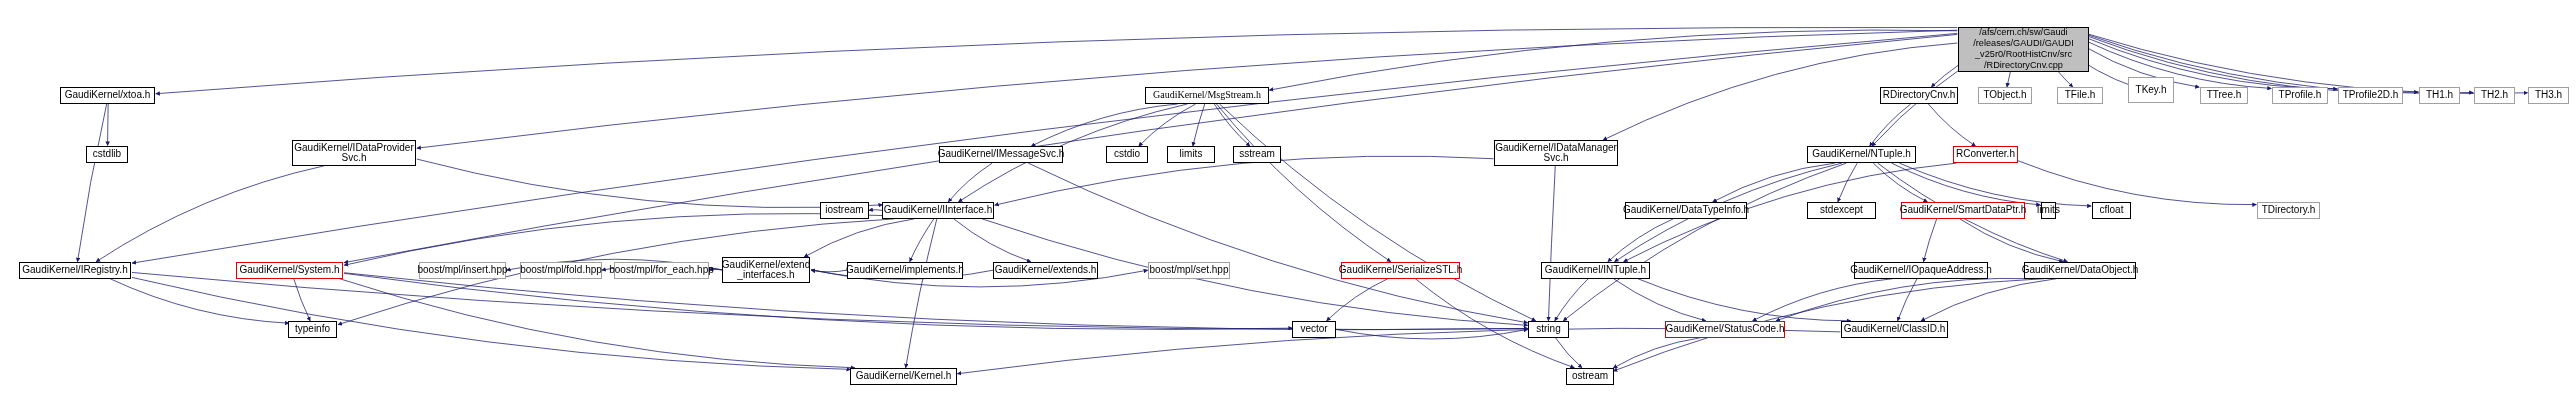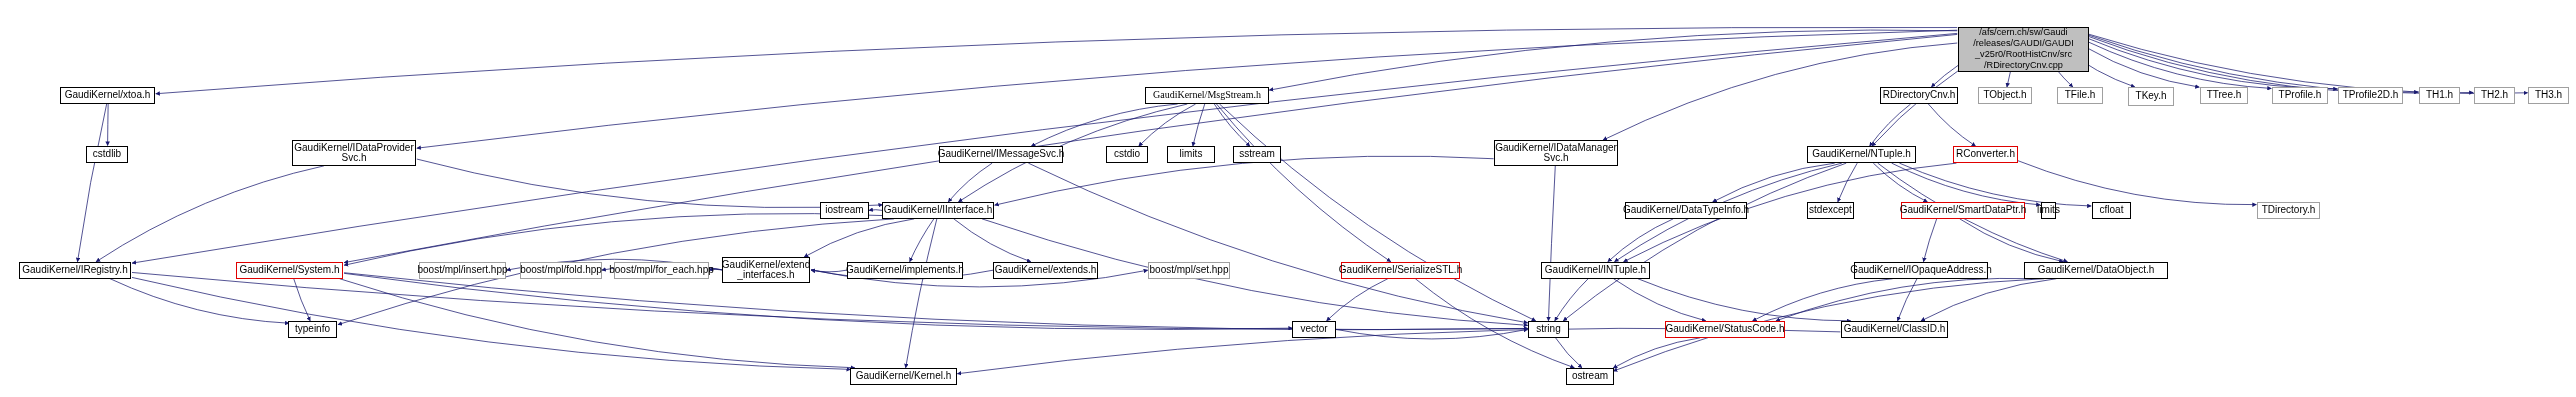--- a/index.html
+++ b/index.html
@@ -135,49 +135,49 @@
 Svc.h</div>
       <div class="node" style="left: 939px; top: 146px; width: 124px; height: 17px;">GaudiKernel/IMessageSvc.h</div>
       <div class="node" style="left: 1106px; top: 146px; width: 42px; height: 17px;">cstdio</div>
       <div class="node" style="left: 1167px; top: 146px; width: 48px; height: 17px;">limits</div>
       <div class="node" style="left: 1233px; top: 146px; width: 48px; height: 17px;">sstream</div>
       <div class="node" style="left: 820px; top: 202px; width: 49px; height: 17px;">iostream</div>
       <div class="node" style="left: 882px; top: 202px; width: 112px; height: 17px;">GaudiKernel/IInterface.h</div>
       <div class="node" style="left: 1880px; top: 87px; width: 78px; height: 17px;">RDirectoryCnv.h</div>
       <div class="node grey" style="left: 1978px; top: 87px; width: 54px; height: 17px;">TObject.h</div>
       <div class="node grey" style="left: 2057px; top: 87px; width: 46px; height: 17px;">TFile.h</div>
-      <div class="node grey" style="left: 2128px; top: 87px; width: 46px; height: 19px;">TKey.h</div>
+      <div class="node grey" style="left: 2128px; top: 77px; width: 46px; height: 26px;">TKey.h</div>
       <div class="node grey" style="left: 2200px; top: 87px; width: 48px; height: 17px;">TTree.h</div>
       <div class="node grey" style="left: 2272px; top: 87px; width: 56px; height: 17px;">TProfile.h</div>
       <div class="node grey" style="left: 2338px; top: 87px; width: 65px; height: 17px;">TProfile2D.h</div>
       <div class="node grey" style="left: 2419px; top: 87px; width: 41px; height: 17px;">TH1.h</div>
       <div class="node grey" style="left: 2474px; top: 87px; width: 41px; height: 17px;">TH2.h</div>
       <div class="node grey" style="left: 2528px; top: 87px; width: 41px; height: 17px;">TH3.h</div>
       <div class="node" style="left: 1807px; top: 146px; width: 109px; height: 17px;">GaudiKernel/NTuple.h</div>
       <div class="node red" style="left: 1953px; top: 146px; width: 65px; height: 17px;">RConverter.h</div>
       <div class="node" style="left: 1625px; top: 202px; width: 122px; height: 17px;">GaudiKernel/DataTypeInfo.h</div>
-      <div class="node" style="left: 1807px; top: 202px; width: 47px; height: 17px;">stdexcept</div>
+      <div class="node" style="left: 1807px; top: 202px; width: 69px; height: 17px;">stdexcept</div>
       <div class="node red" style="left: 1877px; top: 202px; width: 124px; height: 17px; margin-left: 24px;">GaudiKernel/SmartDataPtr.h</div>
       <div class="node" style="left: 2041px; top: 202px; width: 15px; height: 17px;">limits</div>
       <div class="node" style="left: 2092px; top: 202px; width: 39px; height: 17px;">cfloat</div>
       <div class="node grey" style="left: 2257px; top: 202px; width: 63px; height: 17px;">TDirectory.h</div>
       <div class="node" style="left: 19px; top: 262px; width: 112px; height: 17px;">GaudiKernel/IRegistry.h</div>
       <div class="node red" style="left: 236px; top: 262px; width: 107px; height: 17px;">GaudiKernel/System.h</div>
       <div class="node grey" style="left: 419px; top: 262px; width: 87px; height: 17px;">boost/mpl/insert.hpp</div>
       <div class="node grey" style="left: 520px; top: 262px; width: 82px; height: 17px;">boost/mpl/fold.hpp</div>
       <div class="node grey" style="left: 614px; top: 262px; width: 95px; height: 17px;">boost/mpl/for_each.hpp</div>
       <div class="node" style="left: 722px; top: 257px; width: 88px; height: 26px;">GaudiKernel/extend
 _interfaces.h</div>
       <div class="node" style="left: 847px; top: 262px; width: 116px; height: 17px;">GaudiKernel/implements.h</div>
       <div class="node" style="left: 993px; top: 262px; width: 105px; height: 17px;">GaudiKernel/extends.h</div>
       <div class="node grey" style="left: 1148px; top: 262px; width: 82px; height: 17px;">boost/mpl/set.hpp</div>
       <div class="node red" style="left: 1341px; top: 262px; width: 119px; height: 17px;">GaudiKernel/SerializeSTL.h</div>
       <div class="node" style="left: 1541px; top: 262px; width: 109px; height: 17px;">GaudiKernel/INTuple.h</div>
       <div class="node" style="left: 1854px; top: 262px; width: 134px; height: 17px;">GaudiKernel/IOpaqueAddress.h</div>
-      <div class="node" style="left: 2024px; top: 262px; width: 144px; height: 17px;">GaudiKernel/DataObject.h</div>
+      <div class="node" style="left: 2024px; top: 262px; width: 112px; height: 17px;">GaudiKernel/DataObject.h</div>
       <div class="node" style="left: 288px; top: 321px; width: 49px; height: 17px;">typeinfo</div>
       <div class="node" style="left: 1292px; top: 321px; width: 44px; height: 17px;">vector</div>
       <div class="node" style="left: 1528px; top: 321px; width: 41px; height: 17px;">string</div>
       <div class="node red" style="left: 1665px; top: 321px; width: 120px; height: 17px;">GaudiKernel/StatusCode.h</div>
       <div class="node" style="left: 1841px; top: 321px; width: 107px; height: 17px;">GaudiKernel/ClassID.h</div>
       <div class="node" style="left: 850px; top: 368px; width: 107px; height: 17px;">GaudiKernel/Kernel.h</div>
       <div class="node" style="left: 1566px; top: 368px; width: 48px; height: 17px;">ostream</div>
     </div>
 </div>
 

